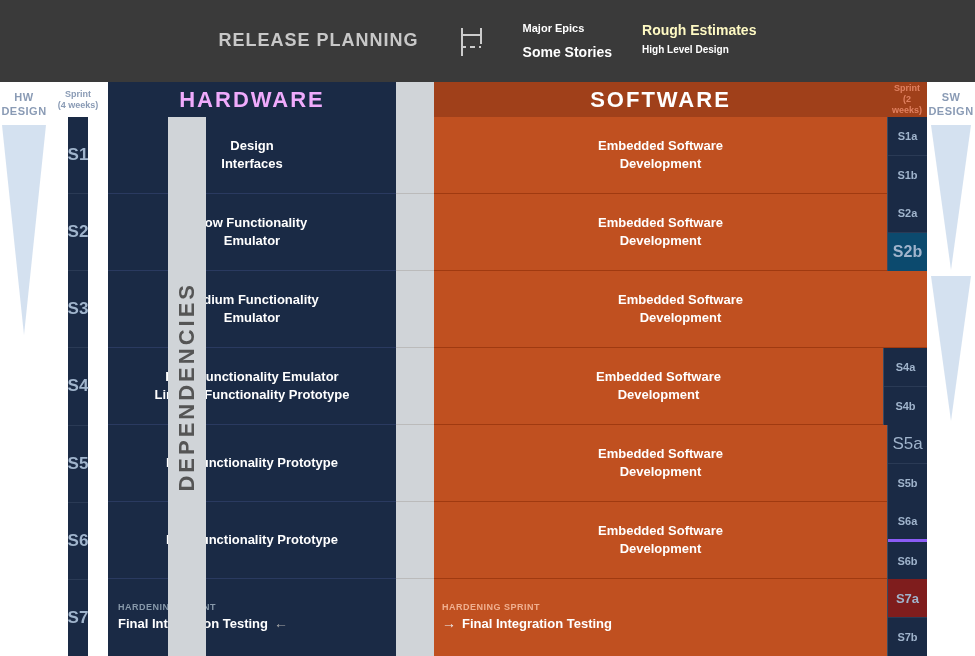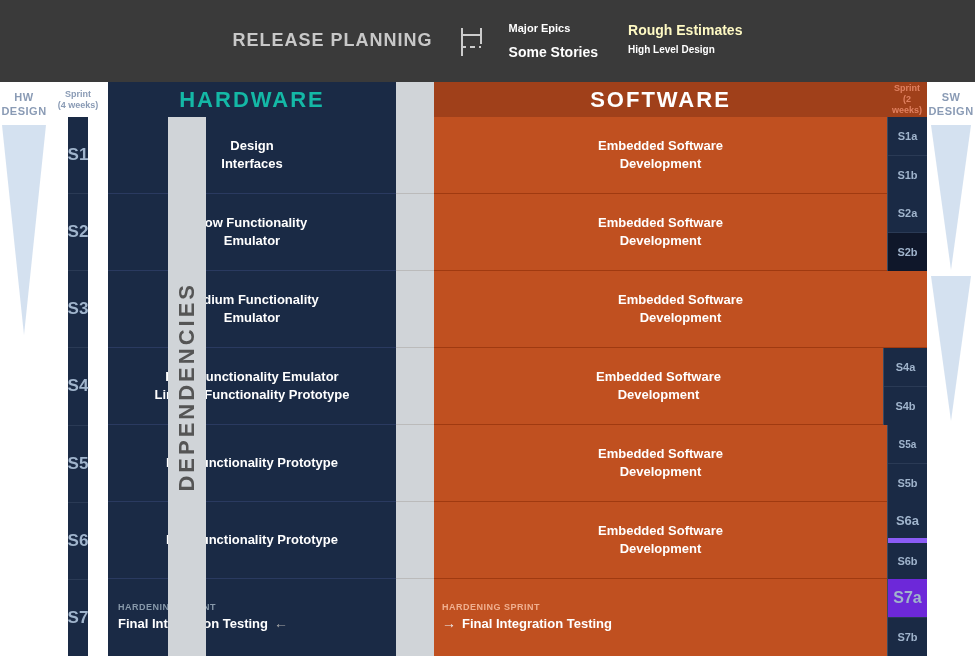--- a/index.html
+++ b/index.html
@@ -16,21 +16,21 @@
       background: #3a3a3a;
       display: flex;
       align-items: center;
       justify-content: center;
       padding: 10px 20px;
       height: 82px;
     }
     .header-inner {
       display: flex;
       align-items: center;
-      gap: 16px;
+      gap: 30px;
     }
     .release-planning-text {
       color: #c8c8c8;
       font-size: 18px;
       font-weight: bold;
       text-align: right;
       line-height: 1.3;
       letter-spacing: 1px;
       text-transform: uppercase;
     }
@@ -59,21 +59,21 @@
       flex-direction: column;
     }
     .data-row {
       display: flex;
       flex: 1;
     }
 
     .hw-header-cell {
       width: 290px;
       background: #1a2a45;
-      color: #14b8a6;
+      color: #f0abfc;
       font-size: 22px;
       font-weight: bold;
       letter-spacing: 2px;
       display: flex;
       align-items: center;
       justify-content: center;
     }
     .dep-header-cell {
       width: 38px;
       background: #d0d4d8;
@@ -203,21 +203,21 @@
           <div style="flex:1;background:#1a2a45;color:#a0b4cc;font-size:11px;font-weight:bold;display:flex;align-items:center;justify-content:center;">S1b</div>
         </div>
       </div>
 
       <div class="data-row">
         <div style="width:288px;background:#1a2a45;color:#fff;font-size:13px;font-weight:bold;text-align:center;display:flex;align-items:center;justify-content:center;padding:6px 8px;border-bottom:1px solid #2a3a60;line-height:1.4;">Low Functionality<br>Emulator</div>
         <div style="width:38px;background:#d0d4d8;border-bottom:1px solid #bbb;"></div>
         <div style="flex:1;background:#c05020;color:#fff;font-size:13px;font-weight:bold;text-align:center;display:flex;align-items:center;justify-content:center;padding:6px 8px;border-bottom:1px solid #a03a10;line-height:1.4;">Embedded Software<br>Development</div>
         <div style="width:40px;display:flex;flex-direction:column;border-left:1px solid #3a4a60;">
           <div style="flex:1;background:#1a2a45;color:#a0b4cc;font-size:11px;font-weight:bold;display:flex;align-items:center;justify-content:center;border-bottom:1px solid #2a3a55;">S2a</div>
-          <div style="flex:1;background:#0f172a;color:#a0b4cc;font-size:11px;font-weight:bold;display:flex;align-items:center;justify-content:center;">S2b</div>
+          <div style="flex:1;background:#0c4a6e;color:#a0b4cc;font-size:16px;font-weight:bold;display:flex;align-items:center;justify-content:center;">S2b</div>
         </div>
       </div>
 
       <div class="data-row">
         <div style="width:288px;background:#1a2a45;color:#fff;font-size:13px;font-weight:bold;text-align:center;display:flex;align-items:center;justify-content:center;padding:6px 8px;border-bottom:1px solid #2a3a60;line-height:1.4;">Medium Functionality<br>Emulator</div>
         <div style="width:38px;background:#d0d4d8;border-bottom:1px solid #bbb;"></div>
         <div style="flex:1;background:#c05020;color:#fff;font-size:13px;font-weight:bold;text-align:center;display:flex;align-items:center;justify-content:center;padding:6px 8px;border-bottom:1px solid #a03a10;line-height:1.4;">Embedded Software<br>Development</div>
       </div>
 
       <div class="data-row">
@@ -228,31 +228,31 @@
           <div style="flex:1;background:#1a2a45;color:#a0b4cc;font-size:11px;font-weight:bold;display:flex;align-items:center;justify-content:center;border-bottom:1px solid #2a3a55;">S4a</div>
           <div style="flex:1;background:#1a2a45;color:#a0b4cc;font-size:11px;font-weight:bold;display:flex;align-items:center;justify-content:center;">S4b</div>
         </div>
       </div>
 
       <div class="data-row">
         <div style="width:288px;background:#1a2a45;color:#fff;font-size:13px;font-weight:bold;text-align:center;display:flex;align-items:center;justify-content:center;padding:6px 8px;border-bottom:1px solid #2a3a60;line-height:1.4;">Full Functionality Prototype</div>
         <div style="width:38px;background:#d0d4d8;border-bottom:1px solid #bbb;"></div>
         <div style="flex:1;background:#c05020;color:#fff;font-size:13px;font-weight:bold;text-align:center;display:flex;align-items:center;justify-content:center;padding:6px 8px;border-bottom:1px solid #a03a10;line-height:1.4;">Embedded Software<br>Development</div>
         <div style="width:40px;display:flex;flex-direction:column;border-left:1px solid #3a4a60;">
-          <div style="flex:1;background:#1a2a45;color:#a0b4cc;font-size:10px;font-weight:bold;display:flex;align-items:center;justify-content:center;border-bottom:1px solid #2a3a55;">S5a</div>
+          <div style="flex:1;background:#1a2a45;color:#a0b4cc;font-size:17px;font-weight:normal;display:flex;align-items:center;justify-content:center;border-bottom:1px solid #2a3a55;">S5a</div>
           <div style="flex:1;background:#1a2a45;color:#a0b4cc;font-size:11px;font-weight:bold;display:flex;align-items:center;justify-content:center;">S5b</div>
         </div>
       </div>
 
       <div class="data-row">
         <div style="width:288px;background:#1a2a45;color:#fff;font-size:13px;font-weight:bold;text-align:center;display:flex;align-items:center;justify-content:center;padding:6px 8px;border-bottom:1px solid #2a3a60;line-height:1.4;">Full Functionality Prototype</div>
         <div style="width:38px;background:#d0d4d8;border-bottom:1px solid #bbb;"></div>
         <div style="flex:1;background:#c05020;color:#fff;font-size:13px;font-weight:bold;text-align:center;display:flex;align-items:center;justify-content:center;padding:6px 8px;border-bottom:1px solid #a03a10;line-height:1.4;">Embedded Software<br>Development</div>
         <div style="width:40px;display:flex;flex-direction:column;border-left:1px solid #3a4a60;">
-          <div style="flex:1;background:#1a2a45;color:#a0b4cc;font-size:13px;font-weight:bold;display:flex;align-items:center;justify-content:center;border-bottom:5px solid #8b5cf6;">S6a</div>
+          <div style="flex:1;background:#1a2a45;color:#a0b4cc;font-size:11px;font-weight:bold;display:flex;align-items:center;justify-content:center;border-bottom:3px solid #8b5cf6;">S6a</div>
           <div style="flex:1;background:#1a2a45;color:#a0b4cc;font-size:11px;font-weight:bold;display:flex;align-items:center;justify-content:center;">S6b</div>
         </div>
       </div>
 
       <div class="data-row">
         <div style="width:288px;background:#1a2a45;color:#fff;font-size:13px;font-weight:bold;text-align:left;display:flex;flex-direction:column;justify-content:center;padding:4px 8px 4px 10px;line-height:1.4;">
           <span style="font-size:9px;color:#8899aa;text-transform:uppercase;letter-spacing:0.5px;font-weight:bold;">HARDENING SPRINT</span>
           <div style="display:flex;align-items:center;">
             <span>Final Integration Testing</span>
             <span style="color:#aaa;font-size:14px;margin-left:6px;">←</span>
@@ -260,21 +260,21 @@
         </div>
         <div style="width:38px;background:#d0d4d8;"></div>
         <div style="flex:1;background:#c05020;color:#fff;font-size:13px;font-weight:bold;text-align:left;display:flex;flex-direction:column;justify-content:center;padding:4px 8px;line-height:1.4;">
           <span style="font-size:9px;color:#f0b090;text-transform:uppercase;letter-spacing:0.5px;font-weight:bold;">HARDENING SPRINT</span>
           <div style="display:flex;align-items:center;">
             <span style="color:#eee;font-size:14px;margin-right:6px;">→</span>
             <span>Final Integration Testing</span>
           </div>
         </div>
         <div style="width:40px;display:flex;flex-direction:column;border-left:1px solid #3a4a60;">
-          <div style="flex:1;background:#6d28d9;color:#a0b4cc;font-size:16px;font-weight:bold;display:flex;align-items:center;justify-content:center;border-bottom:1px solid #2a3a55;">S7a</div>
+          <div style="flex:1;background:#7f1d1d;color:#a0b4cc;font-size:13px;font-weight:bold;display:flex;align-items:center;justify-content:center;border-bottom:1px solid #2a3a55;">S7a</div>
           <div style="flex:1;background:#1a2a45;color:#a0b4cc;font-size:11px;font-weight:bold;display:flex;align-items:center;justify-content:center;">S7b</div>
         </div>
       </div>
 
     </div>
   </div>
 
   <div style="position:absolute;left:168px;top:117px;width:38px;height:539px;background:#d0d4d8;display:flex;align-items:center;justify-content:center;z-index:10;">
     <div style="writing-mode:vertical-rl;transform:rotate(180deg);font-size:22px;font-weight:bold;color:#555;letter-spacing:3px;text-transform:uppercase;">DEPENDENCIES</div>
   </div>

